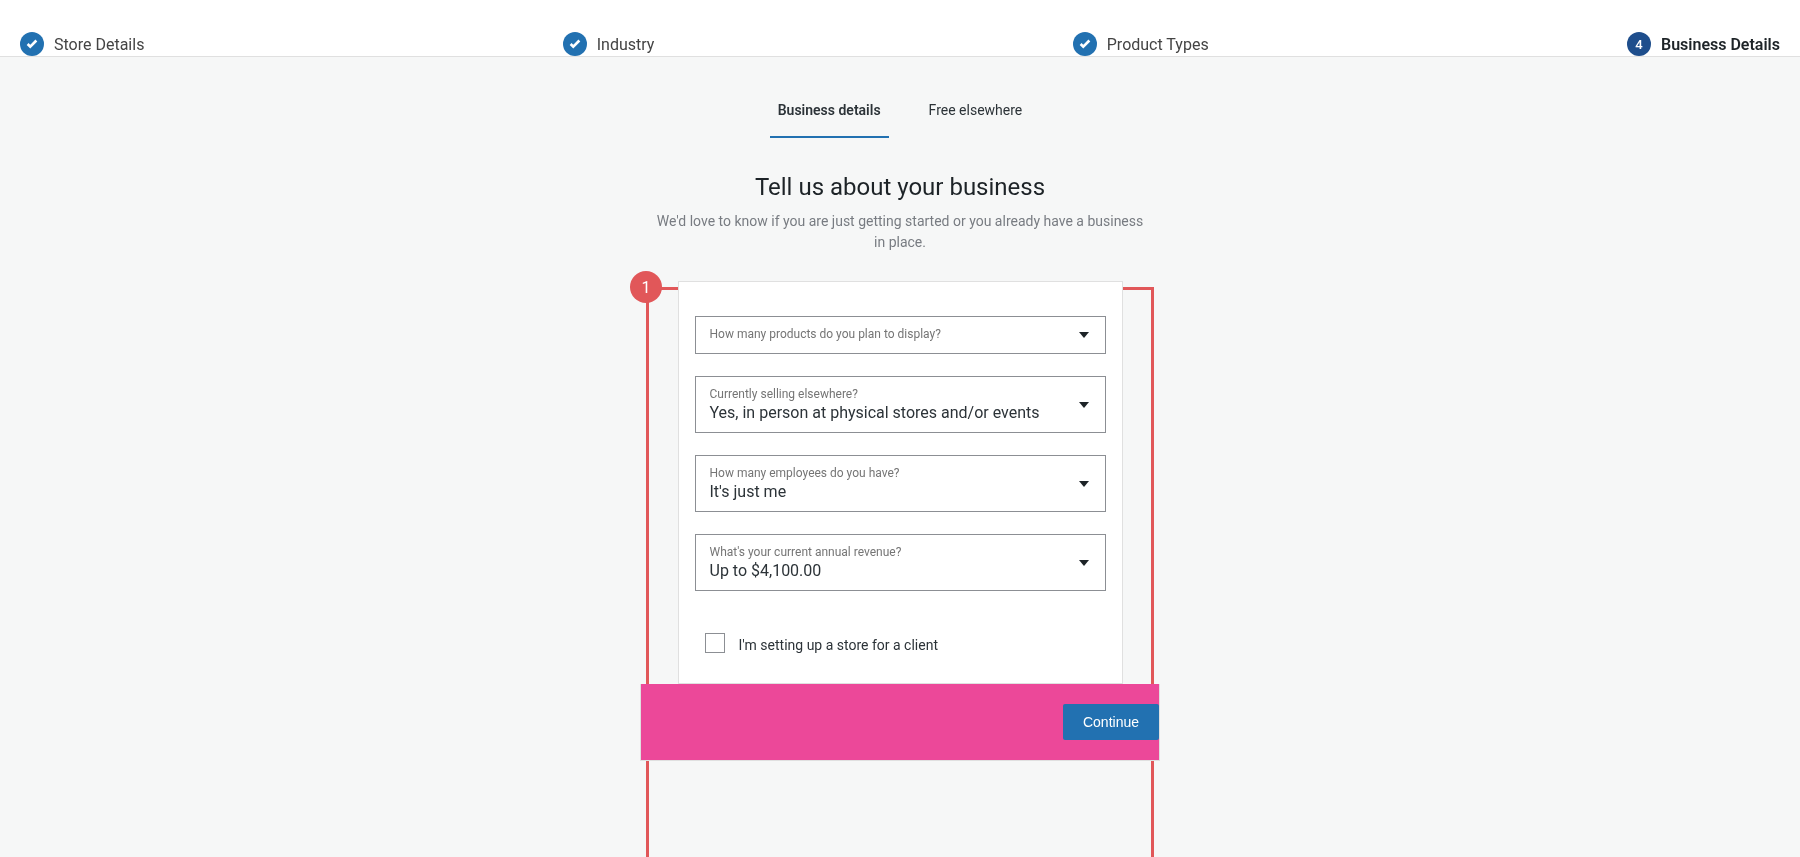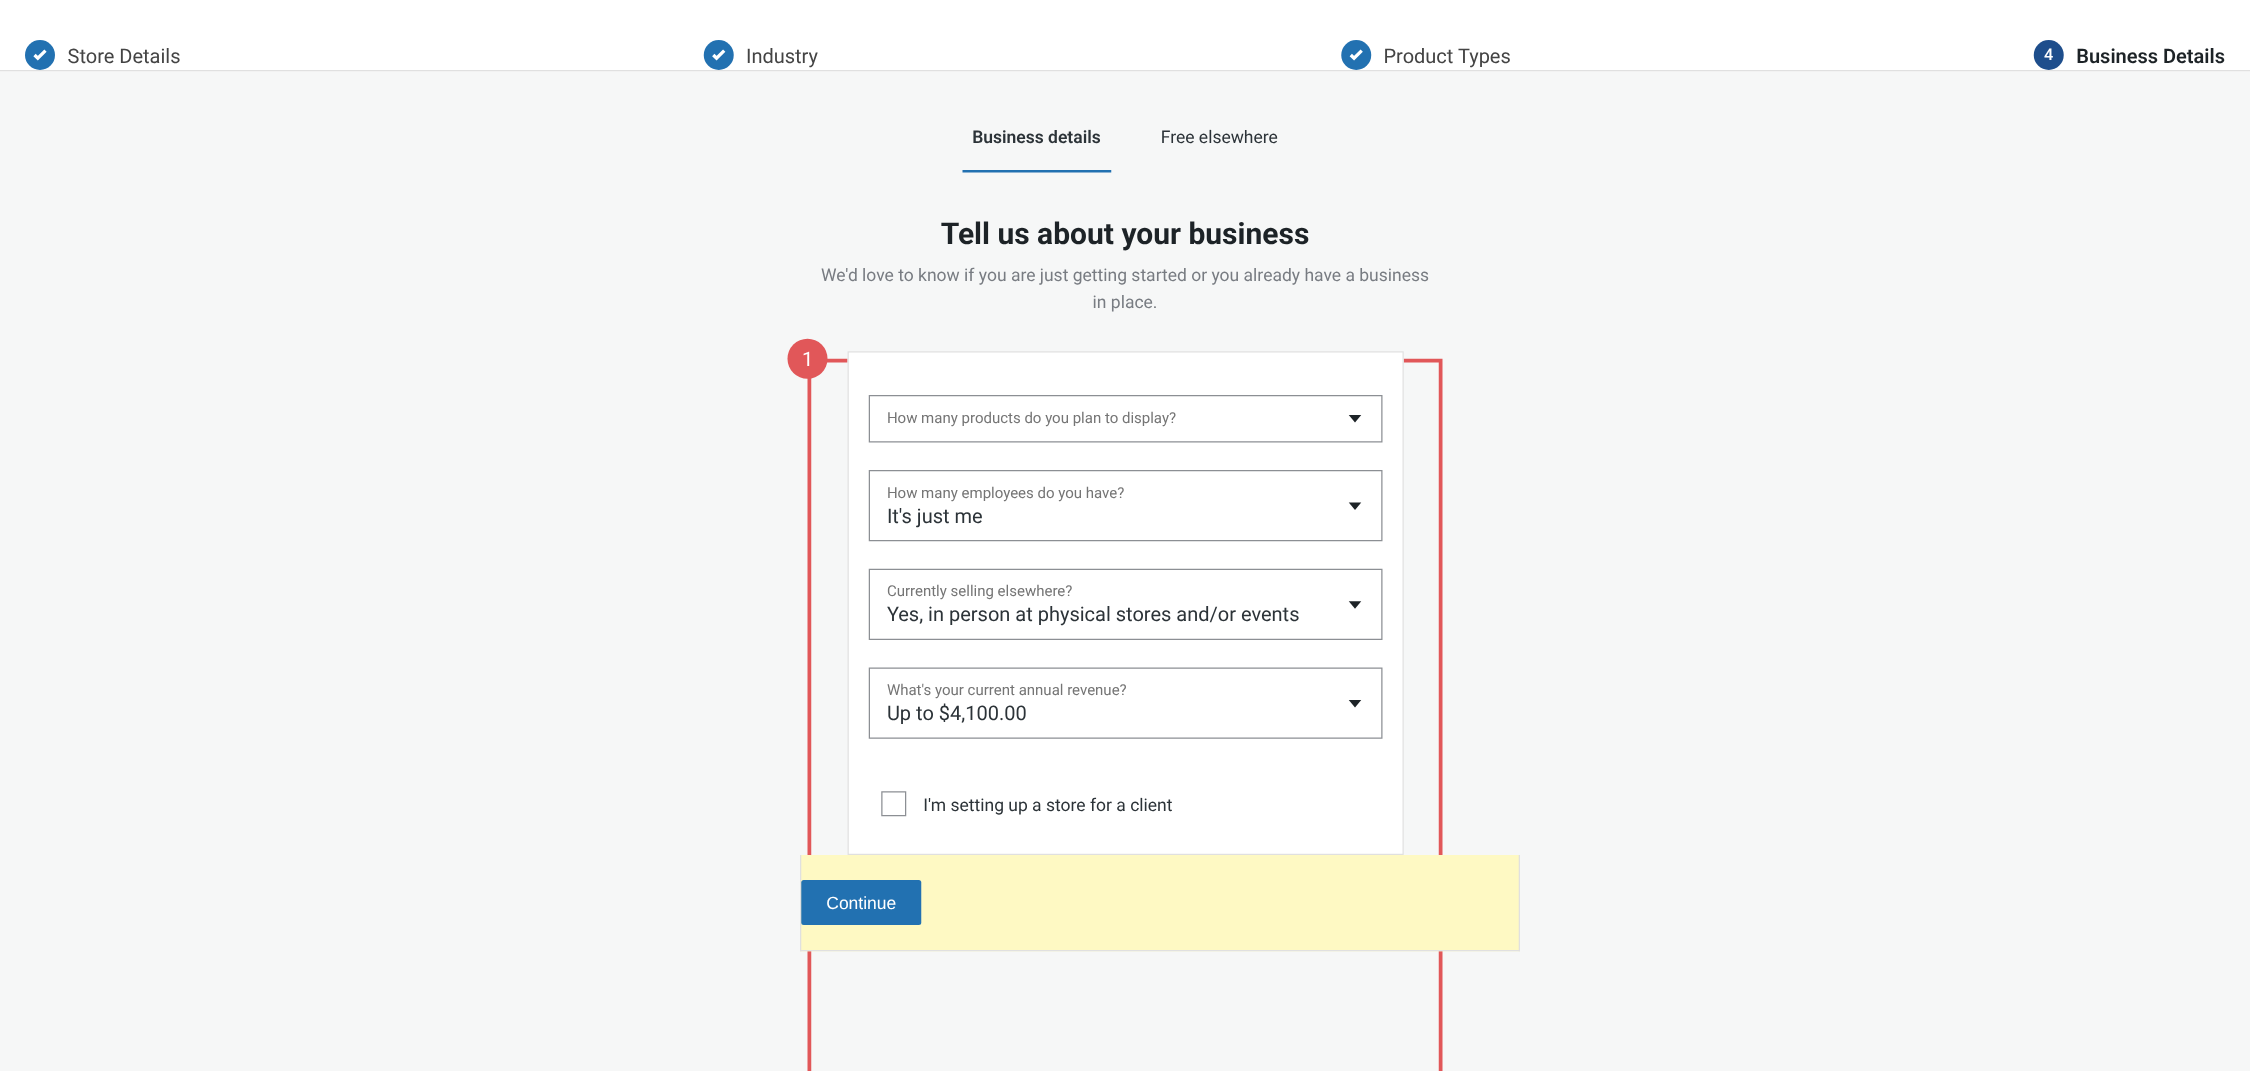--- a/index.html
+++ b/index.html
@@ -17,21 +17,21 @@
     
     .content { padding-top: 45px; }
     
     
     .tabs { display: flex; justify-content: center; gap: 32px; margin-bottom: 35px; }
     .tab { font-size: 14px; color: #2c3338; padding: 0 8px 18px; border-bottom: 2px solid transparent; cursor: pointer; }
     .tab.active { font-weight: 600; border-bottom-color: #2271b1; }
     
     
     .heading { text-align: center; margin-bottom: 28px; }
-    .heading h1 { font-size: 24px; font-weight: 700; color: #1d2327; margin-bottom: 10px; }
+    .heading h1 { font-size: 24px; font-weight: 400; color: #1d2327; margin-bottom: 10px; }
     .heading p { font-size: 14px; color: #787c82; line-height: 1.5; max-width: 490px; margin: 0 auto; }
     
     
     .card { width: 445px; margin: 0 auto; background: #fff; border: 1px solid #e0e0e0; padding: 34px 16px 30px; position: relative; }
     
     
     .anno-box { border: 3px solid #e15759; position: absolute; pointer-events: none; }
     .anno-box.a1 { top: 6px; left: 6px; right: 6px; height: 646px; }
     .anno-badge { position: absolute; width: 32px; height: 32px; border-radius: 50%; background: #e15759; color: #fff; display: flex; align-items: center; justify-content: center; font-size: 16px; font-weight: 400; z-index: 2; }
     .anno-badge.b1 { top: -10px; left: -10px; }
@@ -44,21 +44,21 @@
     .field .caret { position: absolute; right: 16px; top: 50%; transform: translateY(-50%); width: 0; height: 0; border-left: 5px solid transparent; border-right: 5px solid transparent; border-top: 6px solid #1d2327; }
     
     .fields-wrap { position: relative; }
     
     
     .check-row { display: flex; align-items: flex-end; gap: 14px; margin-top: 42px; padding-left: 10px; }
     .checkbox { width: 20px; height: 20px; border: 1px solid #8c8f94; background: #fff; cursor: pointer; }
     .check-row label { font-size: 14px; color: #2c3338; cursor: pointer; }
     
     
-    .card-footer { width: 576px; margin: 0 auto; background: #fef9c3; border: 1px solid #e0e0e0; border-top: none; padding: 20px 0; display: flex; justify-content: flex-start; position: relative; }
+    .card-footer { width: 520px; margin: 0 auto; background: #ec4899; border: 1px solid #e0e0e0; border-top: none; padding: 20px 0; display: flex; justify-content: flex-end; position: relative; }
     .btn { background: #2271b1; color: #fff; border: none; padding: 10px 20px; font-size: 14px; cursor: pointer; border-radius: 2px; }
     
     .card-wrap { position: relative; width: 520px; margin: 0 auto; }
   </style>
 </head>
 <body>
 
 <div class="stepper">
   <div class="step">
     <span class="step-circle check">
@@ -106,27 +106,27 @@
     <div class="anno-box a1"></div>
     <div class="anno-badge b1">1</div>
 
     <div class="card">
       <div class="fields-wrap">
         <div class="field">
           <div class="field-label">How many products do you plan to display?</div>
           <span class="caret"></span>
         </div>
         <div class="field">
-          <div class="field-label">How many employees do you have?</div>
-          <div class="field-value">It's just me</div>
+          <div class="field-label">Currently selling elsewhere?</div>
+          <div class="field-value">Yes, in person at physical stores and/or events</div>
           <span class="caret"></span>
         </div>
         <div class="field">
-          <div class="field-label">Currently selling elsewhere?</div>
-          <div class="field-value">Yes, in person at physical stores and/or events</div>
+          <div class="field-label">How many employees do you have?</div>
+          <div class="field-value">It's just me</div>
           <span class="caret"></span>
         </div>
         <div class="field">
           <div class="field-label">What's your current annual revenue?</div>
           <div class="field-value">Up to $4,100.00</div>
           <span class="caret"></span>
         </div>
       </div>
       <div class="check-row">
         <span class="checkbox"></span>

